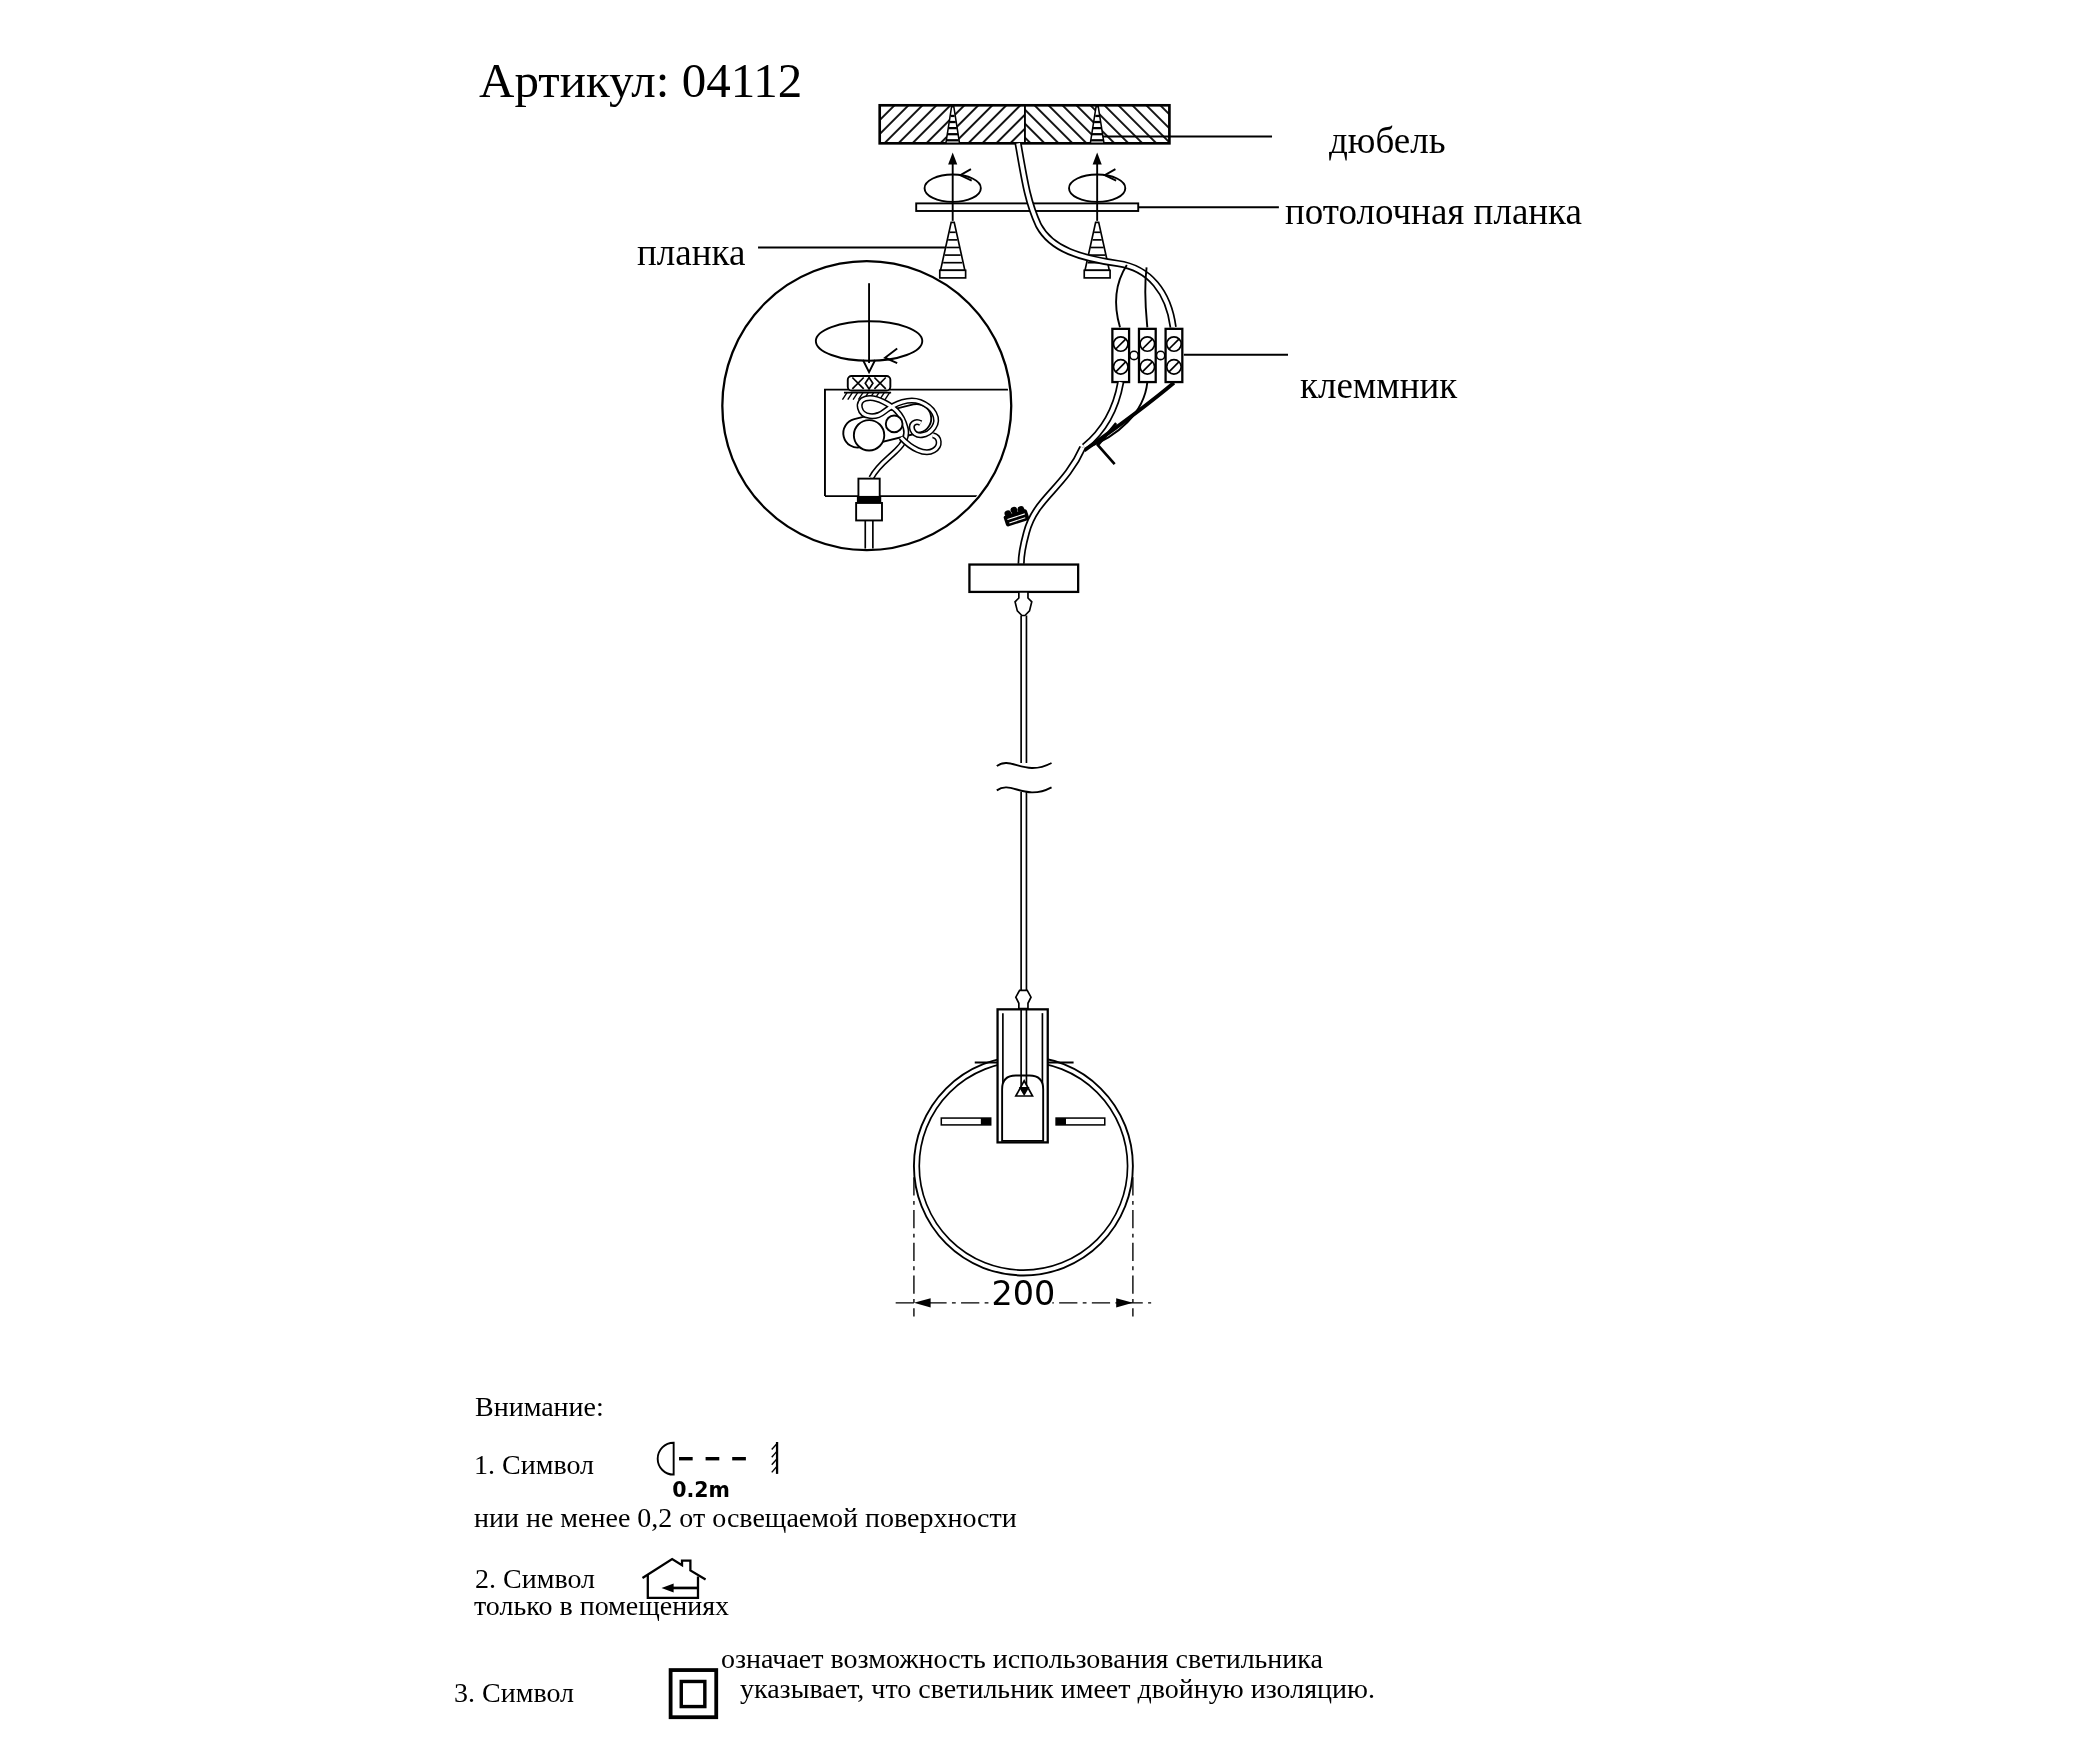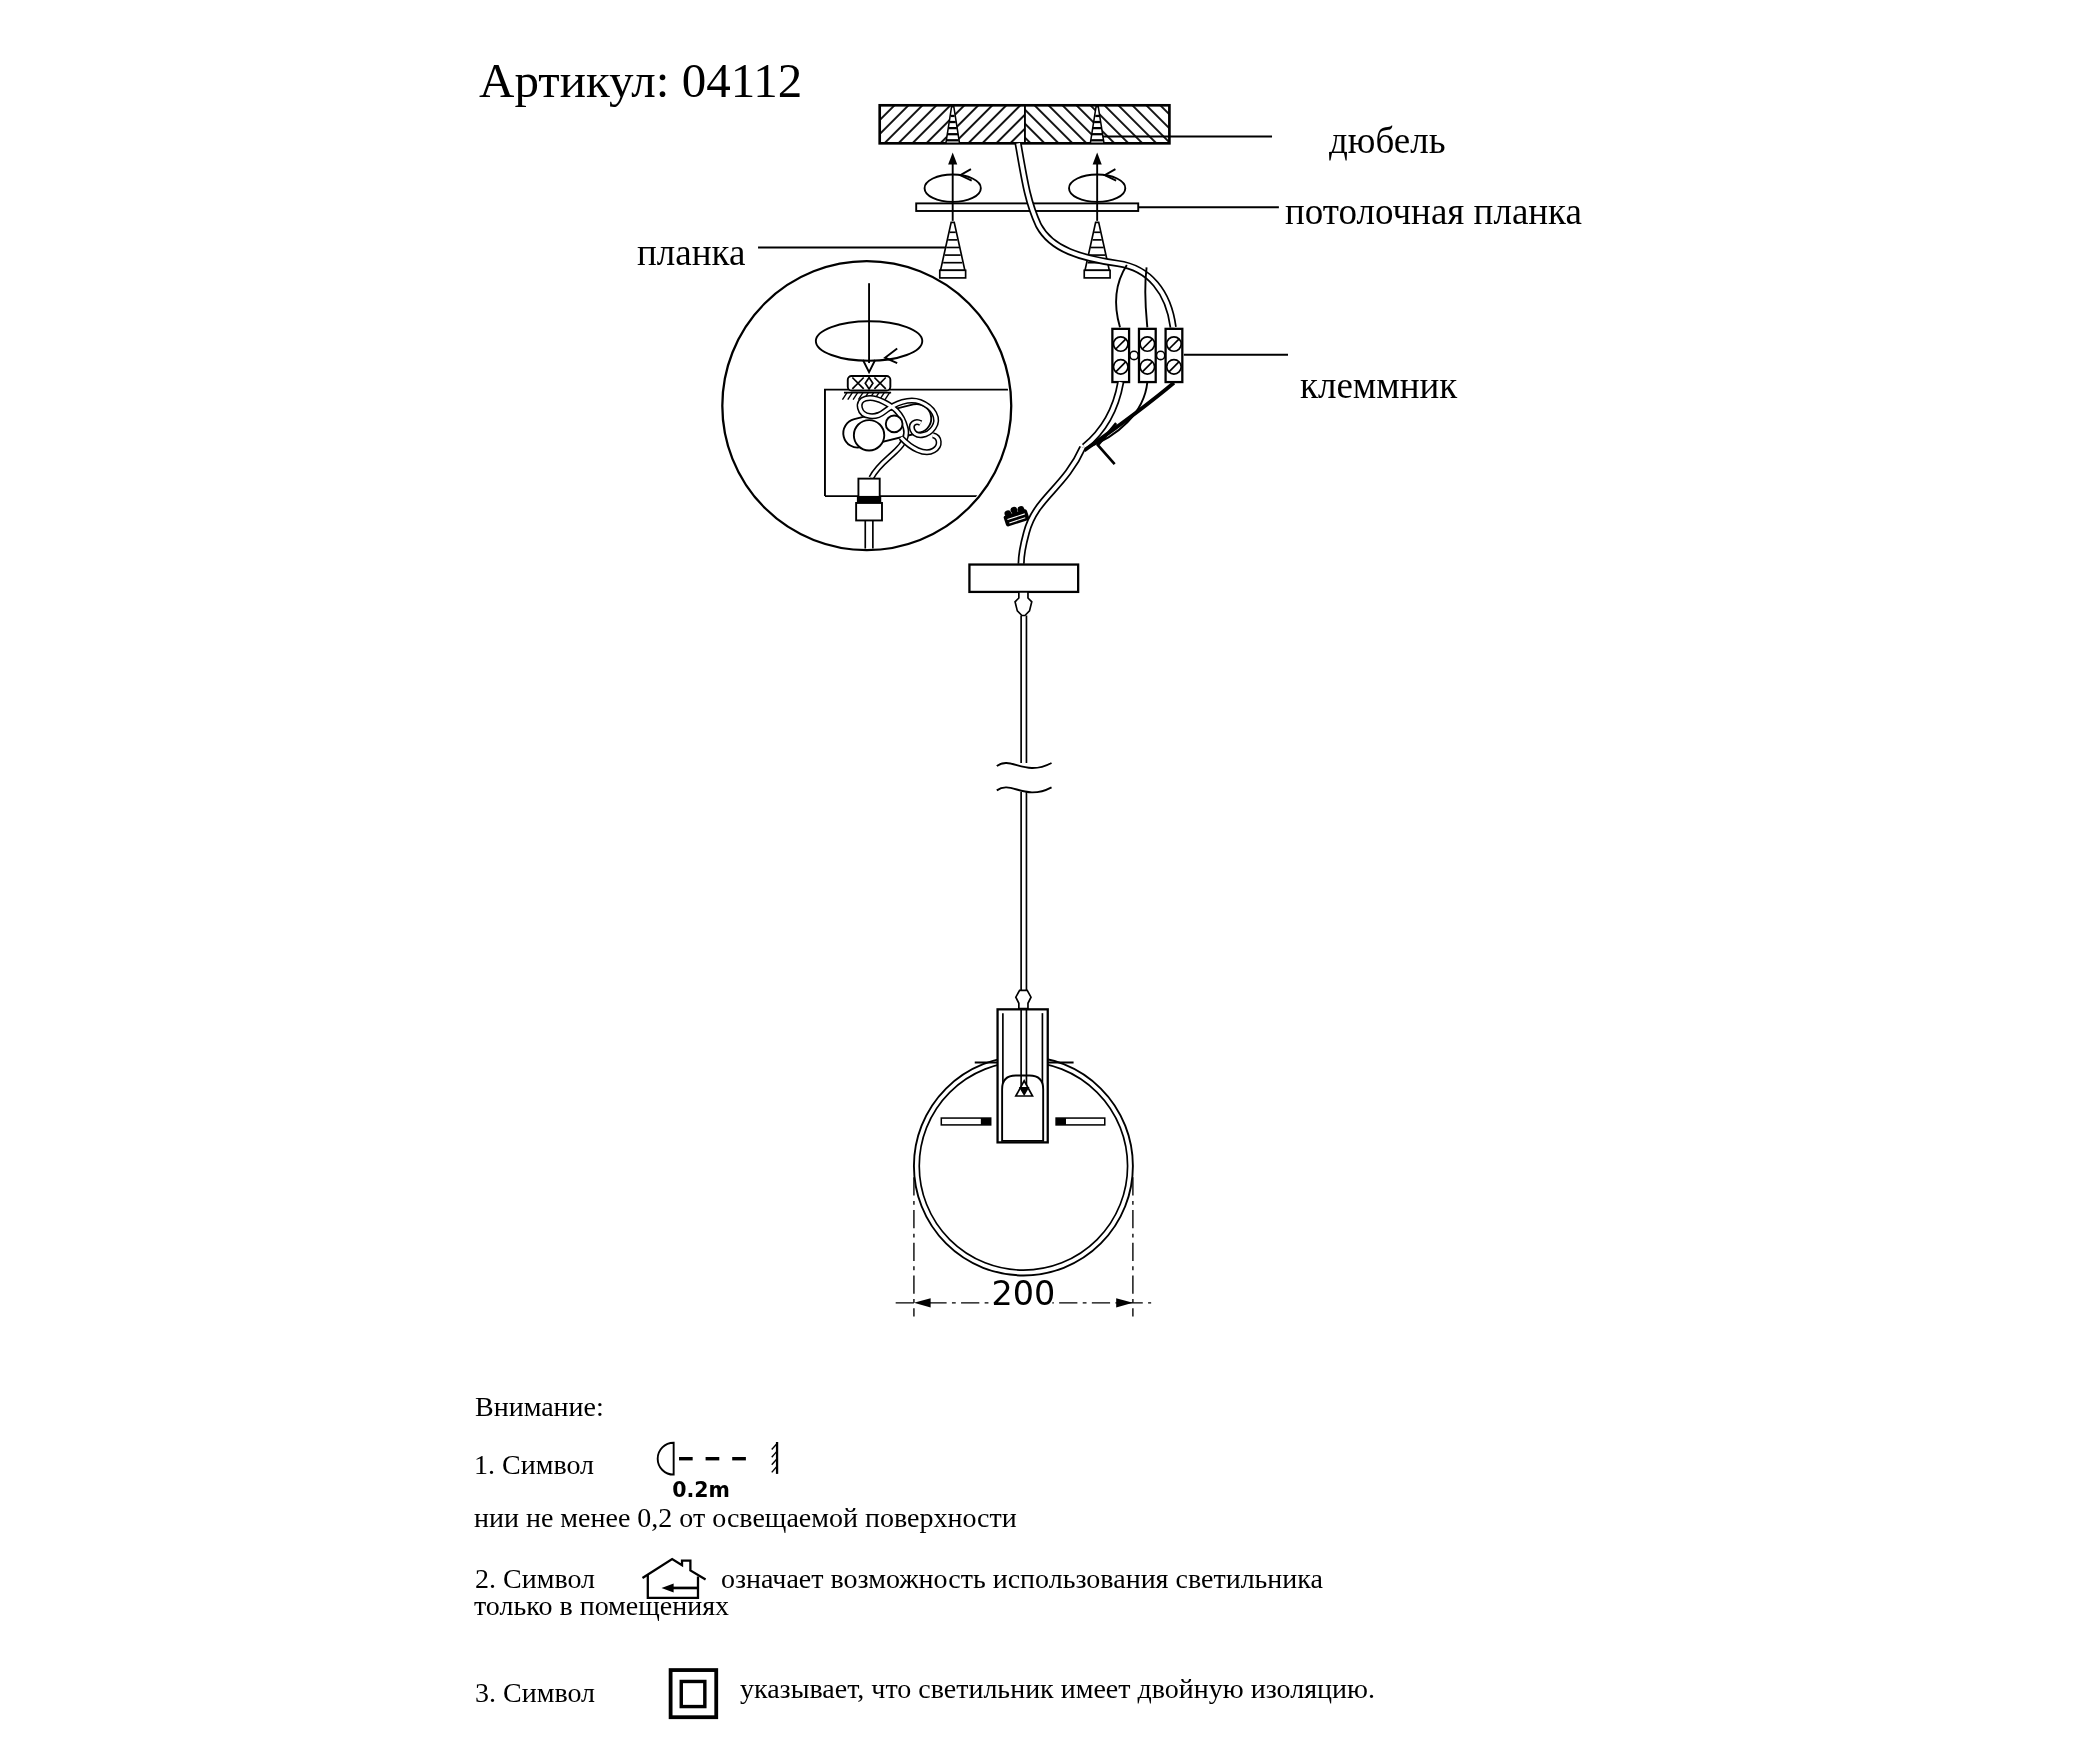--- a/index.html
+++ b/index.html
@@ -277,20 +277,20 @@
   <div class="label calloutlbl" style="left:1285px;top:193px;">потолочная планка</div>
   <div class="label calloutlbl" style="left:637px;top:234px;">планка</div>
   <div class="label calloutlbl" style="left:1300px;top:335px;margin-top:32px;">клеммник</div>
 
   <div class="label note" style="left:475px;top:1392px;">Внимание:</div>
 
   <div class="label note" style="left:474px;top:1450px;">1. Символ</div>
   <div class="label note" style="left:474px;top:1503px;">нии не менее 0,2 от освещаемой поверхности</div>
 
   <div class="label note" style="left:475px;top:1564px;">2. Символ</div>
-  <div class="label note" style="left:721px;top:1564px;">означает возможность использования светильника</div>
+  <div class="label note" style="left:721px;top:1644px;">означает возможность использования светильника</div>
   <div class="label note" style="left:474px;top:1591px;">только в помещениях</div>
 
-  <div class="label note" style="left:475px;top:1678px;text-align:center;">3. Символ</div>
+  <div class="label note" style="left:454px;top:1678px;text-align:center;">3. Символ</div>
   <div class="label note" style="left:740px;top:1674px;">указывает, что светильник имеет двойную изоляцию.</div>
 
 </div>
 
 
 </body></html>

